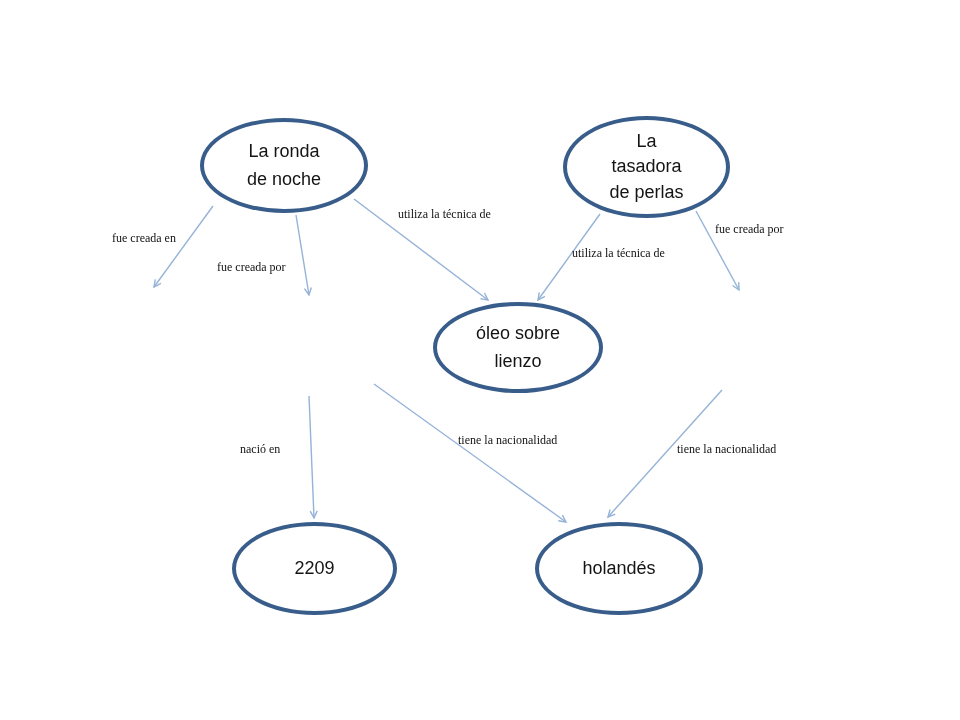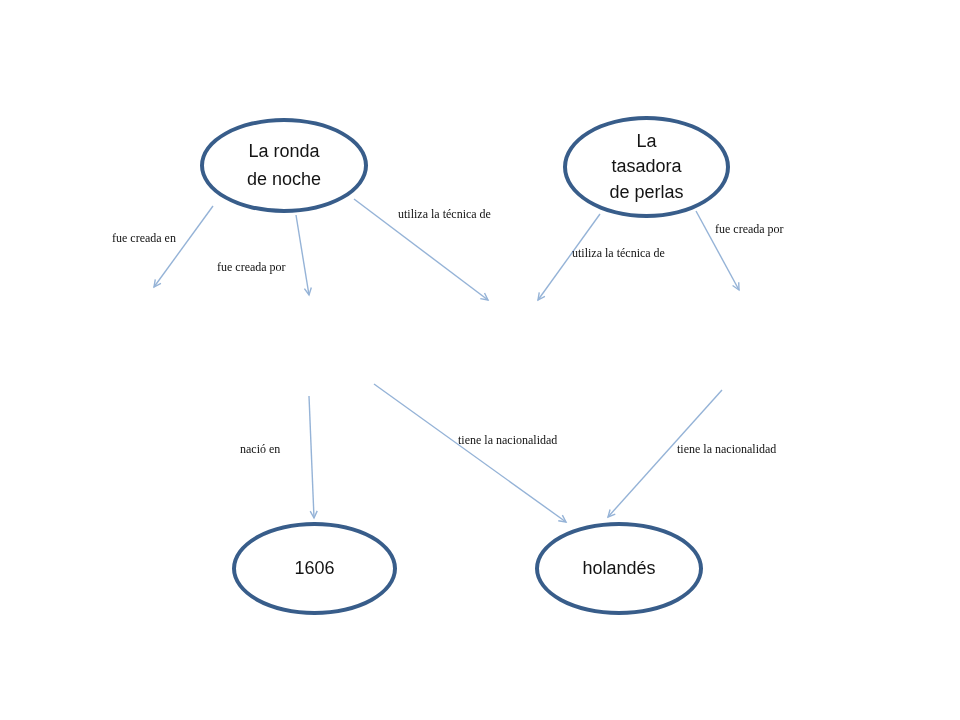--- a/index.html
+++ b/index.html
@@ -63,23 +63,25 @@
 
   <div class="node" style="left:200px; top:118px; width:168px; height:95px">La ronda
 de noche</div>
 
   <div class="node" style="left:563px; top:116px; width:167px; height:102px; line-height:1.4">La
 tasadora
 de perlas</div>
 
 
 
+  <div class="node" style="left:433px; top:302px; width:170px; height:91px">óleo sobre
+lienzo</div>
 
 
-  <div class="node" style="left:232px; top:522px; width:165px; height:93px">1606</div>
+  <div class="node" style="left:232px; top:522px; width:165px; height:93px">2209</div>
 
   <div class="node" style="left:535px; top:522px; width:168px; height:93px">holandés</div>
 
   <div class="edge-label" style="left:112px; top:231px">fue creada en</div>
 
   <div class="edge-label" style="left:217px; top:260px">fue creada por</div>
 
   <div class="edge-label" style="left:398px; top:207px">utiliza la técnica de</div>
 
   <div class="edge-label" style="left:572px; top:246px">utiliza la técnica de</div>

